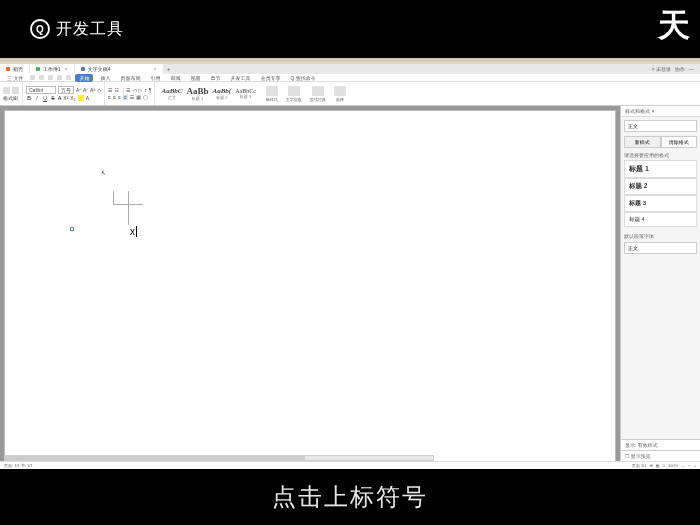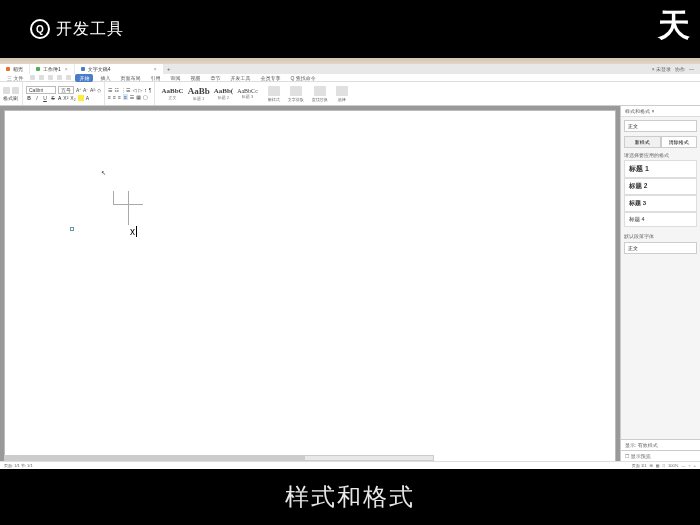--- a/index.html
+++ b/index.html
@@ -49,21 +49,21 @@
 .bold { font-weight: bold; width: 6px; text-align: center; }
 .italic { font-style: italic; width: 6px; text-align: center; }
 .underline { text-decoration: underline; width: 6px; text-align: center; }
 .strike { text-decoration: line-through; width: 6px; text-align: center; }
 .super { font-size: 5px; position: relative; cursor: pointer; }
 .color-sq { width: 6px; height: 6px; display: inline-block; }
 .style-preview { display: flex; align-items: center; gap: 4px; padding: 0 6px; }
 .style-item { text-align: center; }
 .style-item .sample { font-family: serif; }
 .style-item .sample.big { font-size: 9px; font-weight: bold; }
-.style-item .sample.med { font-size: 7px; font-weight: bold; }
+.style-item .sample.med { font-size: 7px; font-weight: bold; font-style: italic; }
 .style-item .sample.sm { font-size: 6px; }
 .style-item .lbl { font-size: 4px; color: #777; }
 .rib-big { display: flex; flex-direction: column; align-items: center; justify-content: center; padding: 0 4px; gap: 1px; }
 .rib-big .big-ic { width: 12px; height: 10px; background: #e0e0e0; border-radius: 1px; }
 .rib-big .big-lbl { font-size: 4px; color: #666; }
 
 
 .edit-row { display: flex; height: 355px; }
 .doc-area { flex: 1; background: #999; overflow: auto; position: relative; }
 .doc-page { background: #fff; margin: 4px; height: 440px; border: 1px solid #bbb; position: relative; }
@@ -293,14 +293,14 @@
       <span>100%</span>
       <span>—</span>
       <span>○</span>
       <span>+</span>
     </div>
   </div>
 
 </div>
 
 <div class="bottom-bar">
-  <div class="subtitle">样式和格式</div>
+  <div class="subtitle">点击上标符号</div>
 </div>
 
 </body></html>

